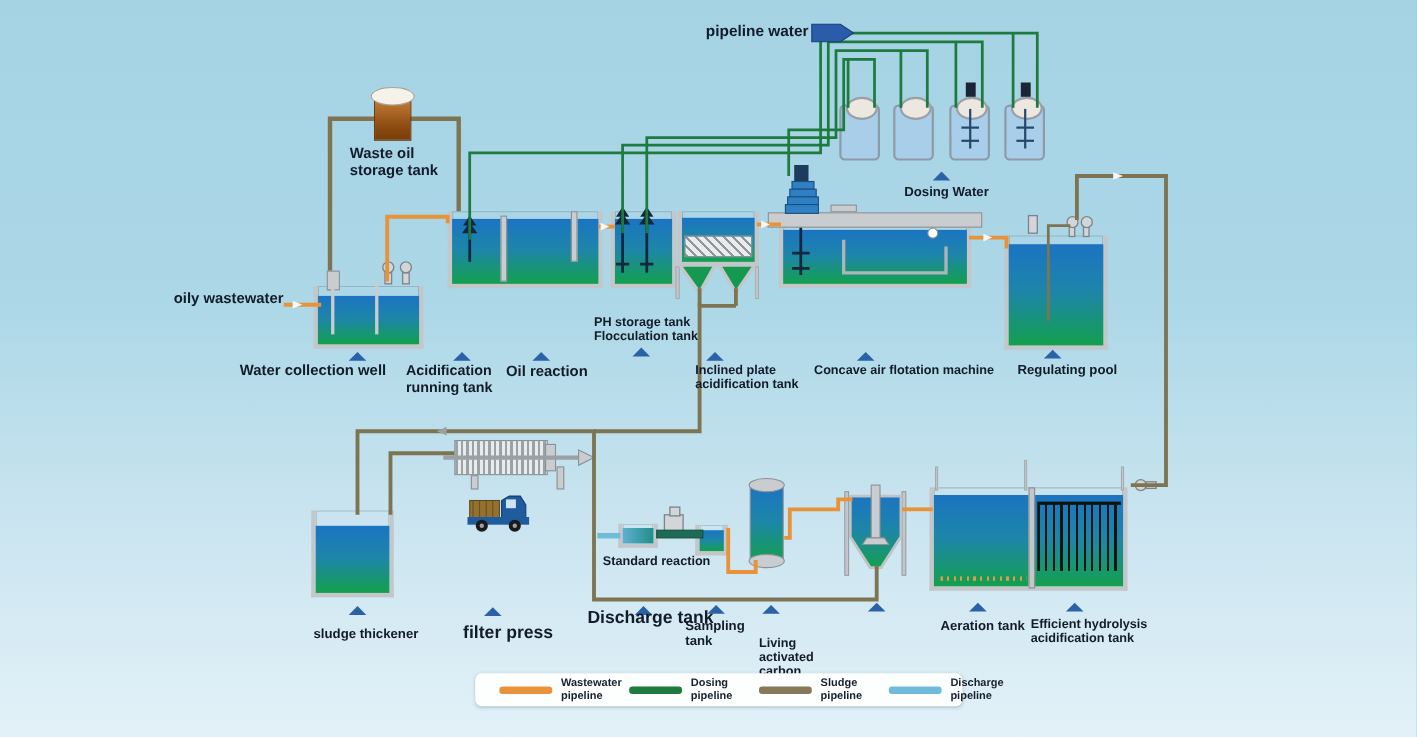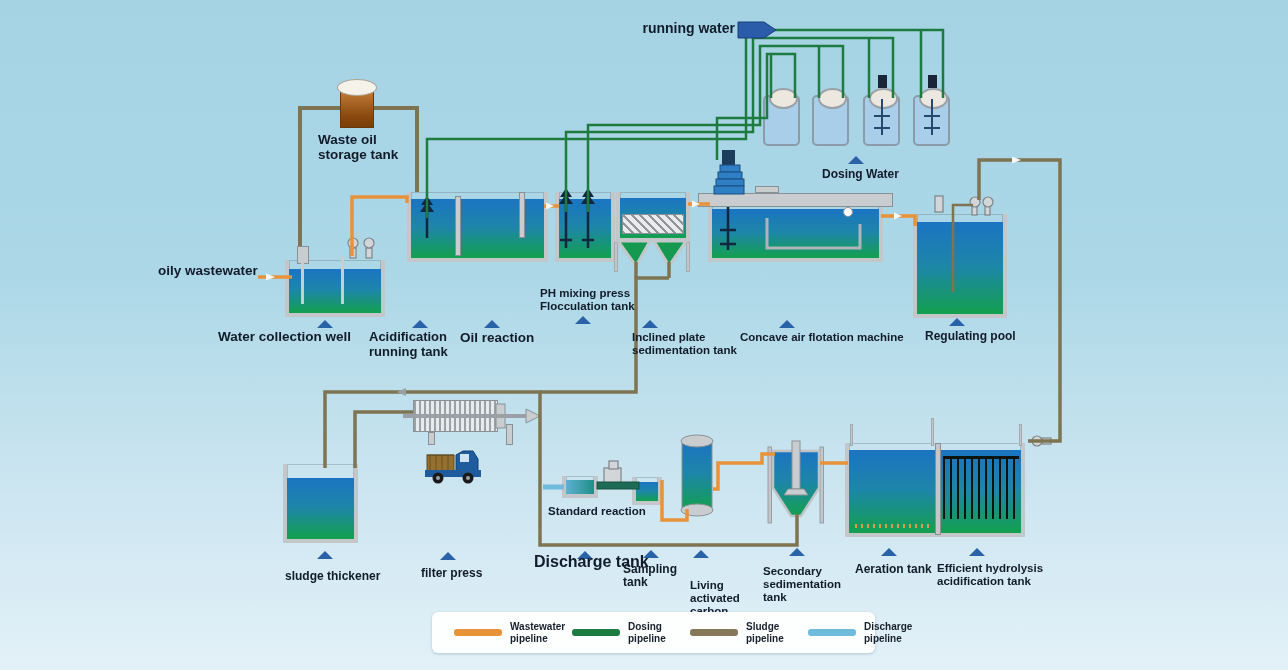--- a/index.html
+++ b/index.html
@@ -18,21 +18,21 @@
   .tri{position:absolute;z-index:6;width:0;height:0;border-left:8px solid transparent;
        border-right:8px solid transparent;border-bottom:8px solid #2A62A8;}
   .dtank{position:absolute;z-index:2;width:37px;height:51px;background:#A9CEE9;
          border:2px solid #8B9BA8;border-radius:5px;box-sizing:border-box;}
   .dome{position:absolute;left:4px;top:-9px;width:25px;height:17px;background:#ECE8E0;
         border:2px solid #9AA0A6;border-radius:50%;z-index:-1;}
   .motor{position:absolute;left:13px;top:-22px;width:9px;height:13px;background:#1A2638;}
   .shaft{position:absolute;left:16px;top:2px;width:2px;height:36px;background:#24486E;}
   .paddle{position:absolute;left:9px;width:16px;height:2px;background:#24486E;}
   .post{position:absolute;z-index:2;background:#C3C7CA;box-shadow:inset 0 0 0 1px rgba(110,118,124,.35);}
-  .legend{position:absolute;z-index:7;left:432px;top:612px;width:443px;height:41px;background:#FDFEFE;
+  .legend{position:absolute;z-index:7;left:432px;top:612px;width:443px;height:30px;background:#FDFEFE;
           border-radius:6px;box-shadow:0 1px 3px rgba(40,70,90,.25);display:flex;align-items:center;
           justify-content:space-between;padding:0 22px;box-sizing:border-box;}
   .leg-item{display:flex;align-items:center;gap:8px;}
   .leg-swatch{width:48px;height:7px;border-radius:3px;}
   .leg-text{font-size:10px;font-weight:bold;color:#16202C;line-height:1.15;width:62px;}
   .media{position:absolute;background:repeating-linear-gradient(90deg,#0C140E 0 2px,transparent 2px 7px);}
   .stripes-v{background:repeating-linear-gradient(90deg,#9BA2A6 0 2px,#E8EBED 2px 5px);border:1px solid #8A9196;}
 </style>
 </head>
 <body>
@@ -272,39 +272,38 @@
   <div class="tri" style="left:848px;top:156px;"></div>
   <div class="tri" style="left:317px;top:551px;"></div>
   <div class="tri" style="left:440px;top:552px;"></div>
   <div class="tri" style="left:577px;top:551px;"></div>
   <div class="tri" style="left:643px;top:550px;"></div>
   <div class="tri" style="left:693px;top:550px;"></div>
   <div class="tri" style="left:789px;top:548px;"></div>
   <div class="tri" style="left:881px;top:548px;"></div>
   <div class="tri" style="left:969px;top:548px;"></div>
 
-  <div class="lbl" style="left:610px;top:21px;width:125px;text-align:right;font-size:14px;">running water</div>
+  <div class="lbl" style="left:610px;top:21px;width:125px;text-align:right;font-size:14px;">pipeline water</div>
   <div class="lbl" style="left:318px;top:132px;width:92px;">Waste oil storage tank</div>
   <div class="lbl" style="left:158px;top:263px;">oily wastewater</div>
   <div class="lbl" style="left:218px;top:329px;">Water collection well</div>
   <div class="lbl" style="left:369px;top:330px;width:100px;font-size:13px;">Acidification running tank</div>
   <div class="lbl" style="left:460px;top:330px;">Oil reaction</div>
-  <div class="lbl sm" style="left:540px;top:287px;">PH mixing press</div>
+  <div class="lbl sm" style="left:540px;top:287px;">PH storage tank</div>
   <div class="lbl sm" style="left:540px;top:300px;">Flocculation tank</div>
-  <div class="lbl sm" style="left:632px;top:331px;width:105px;">Inclined plate sedimentation tank</div>
+  <div class="lbl sm" style="left:632px;top:331px;width:105px;">Inclined plate acidification tank</div>
   <div class="lbl sm" style="left:740px;top:331px;width:170px;">Concave air flotation machine</div>
   <div class="lbl sm" style="left:925px;top:330px;font-size:12px;">Regulating pool</div>
   <div class="lbl sm" style="left:822px;top:168px;font-size:12px;">Dosing Water</div>
   <div class="lbl sm" style="left:285px;top:570px;font-size:12px;">sludge thickener</div>
-  <div class="lbl sm" style="left:421px;top:567px;font-size:12px;">filter press</div>
+  <div class="lbl sm" style="left:421px;top:567px;font-size:16px;">filter press</div>
   <div class="lbl sm" style="left:548px;top:505px;">Standard reaction</div>
   <div class="lbl sm" style="left:534px;top:553px;font-size:16px;">Discharge tank</div>
   <div class="lbl sm" style="left:623px;top:563px;width:68px;font-size:12px;">Sampling tank</div>
   <div class="lbl sm" style="left:690px;top:579px;width:64px;">Living activated carbon</div>
-  <div class="lbl sm" style="left:763px;top:565px;width:95px;">Secondary sedimentation tank</div>
   <div class="lbl sm" style="left:855px;top:563px;font-size:12px;">Aeration tank</div>
   <div class="lbl sm" style="left:937px;top:562px;width:112px;">Efficient hydrolysis acidification tank</div>
 
   <div class="legend">
     <div class="leg-item">
       <div class="leg-swatch" style="background: rgb(232, 146, 58);"></div>
       <div class="leg-text">Wastewater pipeline</div>
     </div>
     <div class="leg-item">
       <div class="leg-swatch" style="background: rgb(30, 123, 63);"></div>

